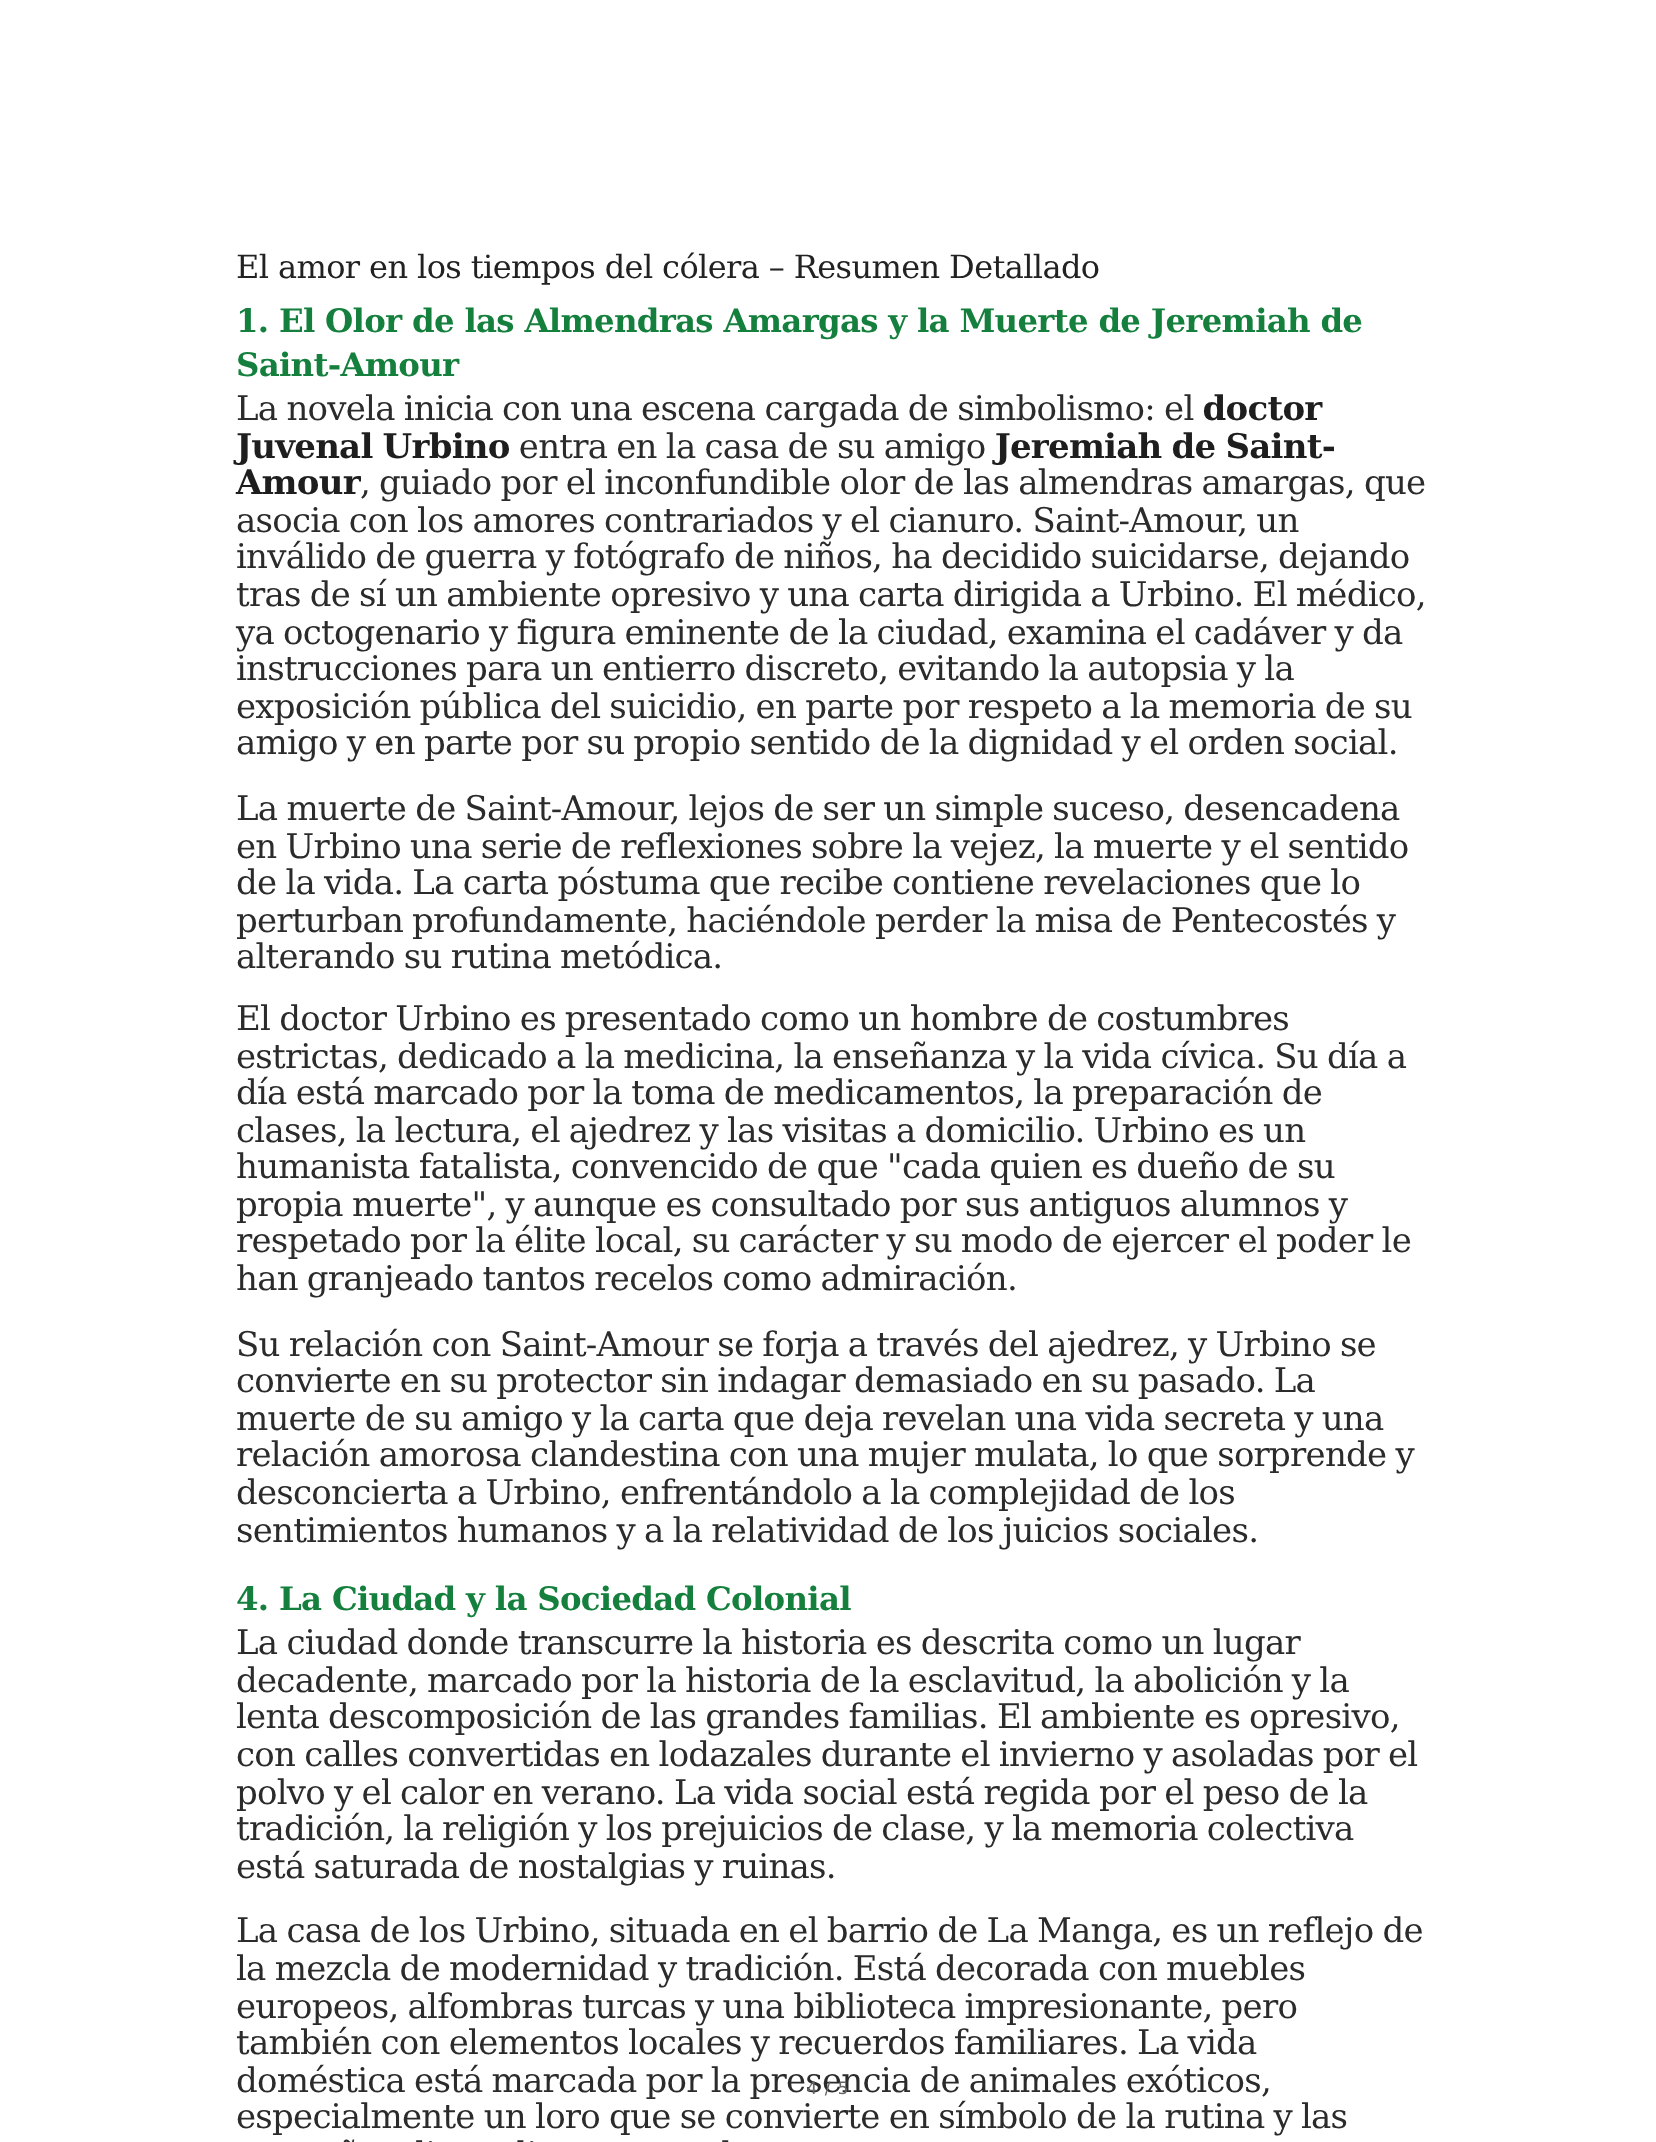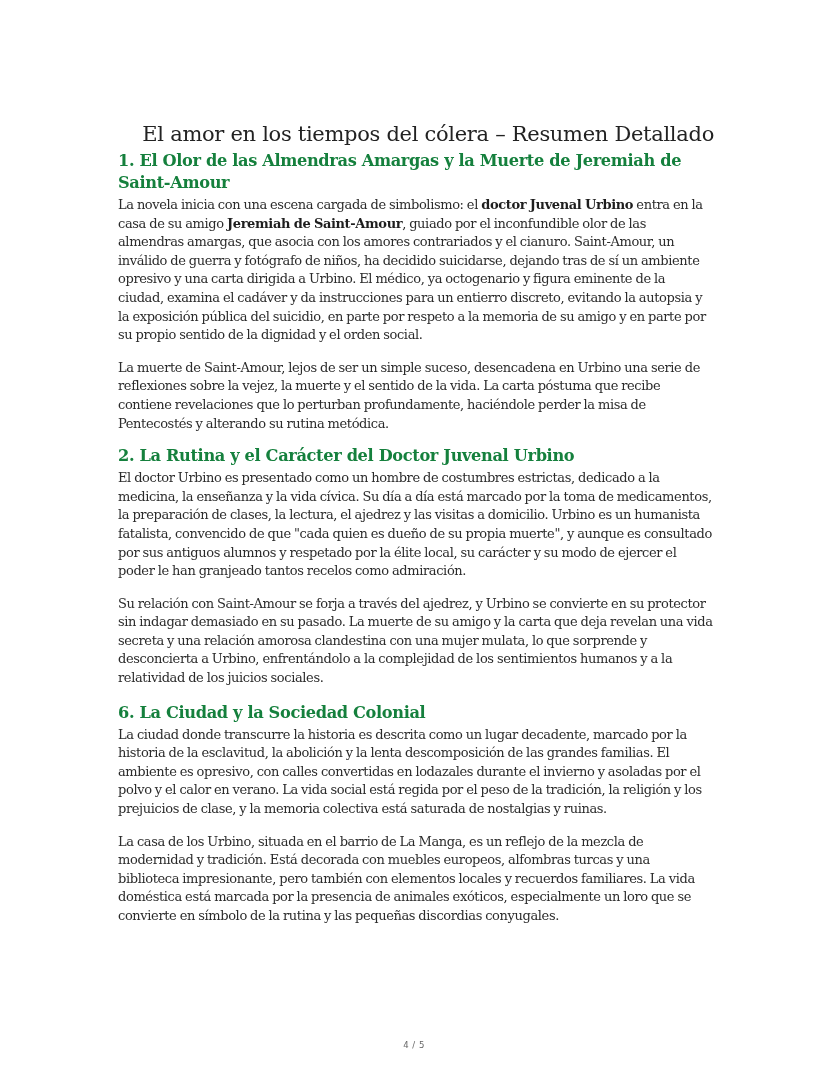--- a/index.html
+++ b/index.html
@@ -17,39 +17,39 @@
   }
   .page {
     position: absolute;
     left: 118px;
     top: 120px;
     width: 596px;
   }
   .doc-title {
     font-family: "DejaVu Serif", serif;
     font-weight: normal;
-    font-size: 21px;
+    font-size: 16px;
     line-height: 28px;
-    text-align: right;
+    text-align: left;
     margin: 0 0 2px 0;
     color: #222;
     letter-spacing: -0.3px;
   }
   h2.sec-heading {
     font-family: "DejaVu Serif", serif;
     font-weight: bold;
     font-size: 16.2px;
     line-height: 22px;
     margin: 0 0 2px 0;
     color: #15803d;
     letter-spacing: -0.35px;
   }
   p.para {
     font-family: "DejaVu Serif", serif;
-    font-size: 13px;
+    font-size: 17px;
     line-height: 18.6px;
     margin: 0 0 14px 0;
     color: #2b2b2b;
     letter-spacing: -0.38px;
     word-spacing: -0.5px;
   }
   p.para b {
     font-weight: bold;
     color: #1e1e1e;
   }
@@ -75,27 +75,26 @@
 <div class="page">
   <h1 class="doc-title">El amor en los tiempos del cólera – Resumen Detallado</h1>
 
   <div class="section" id="sec1">
     <h2 class="sec-heading">1. El Olor de las Almendras Amargas y la Muerte de Jeremiah de Saint-Amour</h2>
     <p class="para"><span>La novela inicia con una escena cargada de simbolismo: el </span><b>doctor Juvenal Urbino</b><span> entra en la casa de su amigo </span><b>Jeremiah de Saint-Amour</b><span>, guiado por el inconfundible olor de las almendras amargas, que asocia con los amores contrariados y el cianuro. Saint-Amour, un inválido de guerra y fotógrafo de niños, ha decidido suicidarse, dejando tras de sí un ambiente opresivo y una carta dirigida a Urbino. El médico, ya octogenario y figura eminente de la ciudad, examina el cadáver y da instrucciones para un entierro discreto, evitando la autopsia y la exposición pública del suicidio, en parte por respeto a la memoria de su amigo y en parte por su propio sentido de la dignidad y el orden social.</span></p>
     <p class="para">La muerte de Saint-Amour, lejos de ser un simple suceso, desencadena en Urbino una serie de reflexiones sobre la vejez, la muerte y el sentido de la vida. La carta póstuma que recibe contiene revelaciones que lo perturban profundamente, haciéndole perder la misa de Pentecostés y alterando su rutina metódica.</p>
   </div>
 
   <div class="section" id="sec2">
-    <h2 class="sec-heading">2. La Rutina y el Carácter del Doctor Juvenal Urbino</h2>
     <p class="para">El doctor Urbino es presentado como un hombre de costumbres estrictas, dedicado a la medicina, la enseñanza y la vida cívica. Su día a día está marcado por la toma de medicamentos, la preparación de clases, la lectura, el ajedrez y las visitas a domicilio. Urbino es un humanista fatalista, convencido de que "cada quien es dueño de su propia muerte", y aunque es consultado por sus antiguos alumnos y respetado por la élite local, su carácter y su modo de ejercer el poder le han granjeado tantos recelos como admiración.</p>
     <p class="para">Su relación con Saint-Amour se forja a través del ajedrez, y Urbino se convierte en su protector sin indagar demasiado en su pasado. La muerte de su amigo y la carta que deja revelan una vida secreta y una relación amorosa clandestina con una mujer mulata, lo que sorprende y desconcierta a Urbino, enfrentándolo a la complejidad de los sentimientos humanos y a la relatividad de los juicios sociales.</p>
   </div>
 
   <div class="section" id="sec3">
-    <h2 class="sec-heading">6. La Ciudad y la Sociedad Colonial</h2>
+    <h2 class="sec-heading">4. La Ciudad y la Sociedad Colonial</h2>
     <p class="para">La ciudad donde transcurre la historia es descrita como un lugar decadente, marcado por la historia de la esclavitud, la abolición y la lenta descomposición de las grandes familias. El ambiente es opresivo, con calles convertidas en lodazales durante el invierno y asoladas por el polvo y el calor en verano. La vida social está regida por el peso de la tradición, la religión y los prejuicios de clase, y la memoria colectiva está saturada de nostalgias y ruinas.</p>
   </div>
 
   <div class="section" id="sec4">
     <p class="para">La casa de los Urbino, situada en el barrio de La Manga, es un reflejo de la mezcla de modernidad y tradición. Está decorada con muebles europeos, alfombras turcas y una biblioteca impresionante, pero también con elementos locales y recuerdos familiares. La vida doméstica está marcada por la presencia de animales exóticos, especialmente un loro que se convierte en símbolo de la rutina y las pequeñas discordias conyugales.</p>
   </div>
 </div>
 
 <div class="page-number">4 / 5</div>
 

